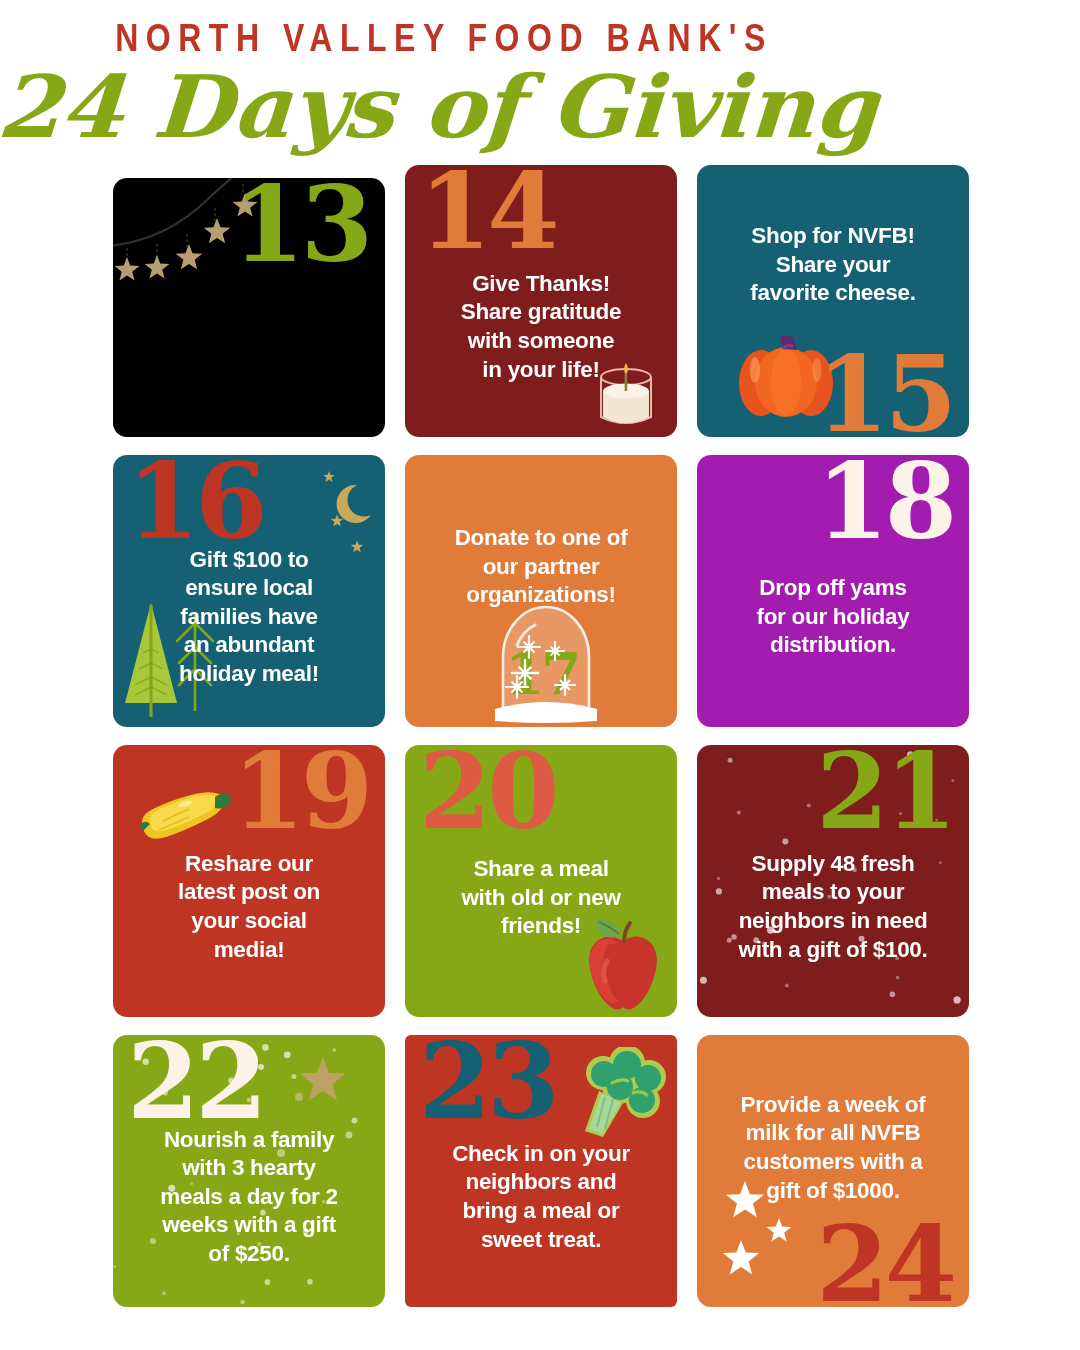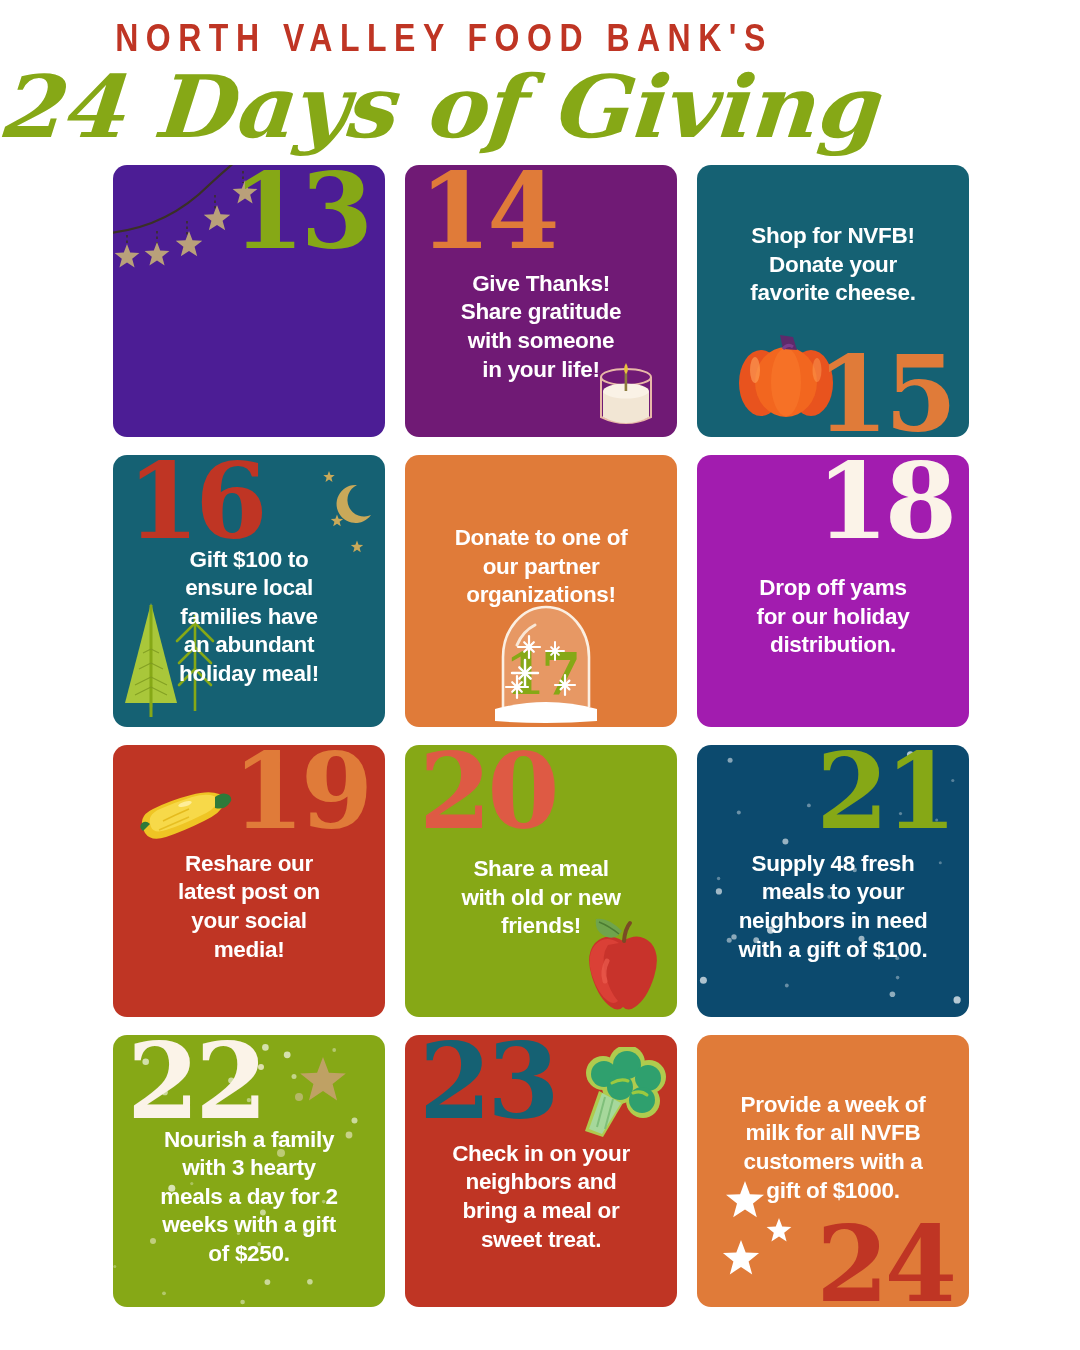--- a/index.html
+++ b/index.html
@@ -109,39 +109,39 @@
 </style>
 </head>
 <body>
 
 <div class="header">
   <div class="kicker">NORTH VALLEY FOOD BANK'S</div>
   <div class="script-title">24 Days of Giving</div>
 </div>
 
 <div class="grid">
-    <div class="card" style="background: #4c1d95;">
+    <div class="card" style="background: #000000; margin-top: 13px;">
       <div class="deco" style="left:-4px;top:0px;width:200px;height:120px;">
         <svg width="200" height="120" viewBox="0 0 200 120">
           <path d="M0 68 Q58 62 100 20 Q128 -6 150 -22" stroke="#3A3026" stroke-width="2.2" fill="none"></path>
           <path d="M18 70 L18 82" stroke="#3A3026" stroke-width="1.6" stroke-dasharray="2.5 3"></path>
           <path d="M48 66 L48 80" stroke="#3A3026" stroke-width="1.6" stroke-dasharray="2.5 3"></path>
           <path d="M78 56 L78 70" stroke="#3A3026" stroke-width="1.6" stroke-dasharray="2.5 3"></path>
           <path d="M106 30 L106 44" stroke="#3A3026" stroke-width="1.6" stroke-dasharray="2.5 3"></path>
           <path d="M134 6 L134 18" stroke="#3A3026" stroke-width="1.6" stroke-dasharray="2.5 3"></path>
           <path d="M18.0,79.0 L21.2,87.6 L30.4,88.0 L23.2,93.7 L25.6,102.5 L18.0,97.5 L10.4,102.5 L12.8,93.7 L5.6,88.0 L14.8,87.6 Z" fill="#BFA878" opacity="0.95"></path>
           <path d="M48.0,77.0 L51.2,85.6 L60.4,86.0 L53.2,91.7 L55.6,100.5 L48.0,95.5 L40.4,100.5 L42.8,91.7 L35.6,86.0 L44.8,85.6 Z" fill="#BFA878" opacity="0.95"></path>
           <path d="M80.0,66.0 L83.5,75.2 L93.3,75.7 L85.6,81.8 L88.2,91.3 L80.0,85.9 L71.8,91.3 L74.4,81.8 L66.7,75.7 L76.5,75.2 Z" fill="#BFA878" opacity="0.95"></path>
           <path d="M108.0,40.0 L111.5,49.2 L121.3,49.7 L113.6,55.8 L116.2,65.3 L108.0,59.9 L99.8,65.3 L102.4,55.8 L94.7,49.7 L104.5,49.2 Z" fill="#BFA878" opacity="0.95"></path>
           <path d="M136.0,15.0 L139.2,23.6 L148.4,24.0 L141.2,29.7 L143.6,38.5 L136.0,33.5 L128.4,38.5 L130.8,29.7 L123.6,24.0 L132.8,23.6 Z" fill="#BFA878" opacity="0.95"></path>
         </svg>
       </div>
       <div class="num n-tr sz-big" style="color: rgb(134, 168, 22);">13</div>
     </div>
-    <div class="card" style="background: #701a75;">
+    <div class="card" style="background: #7f1d1d;">
       <div class="deco" style="right:10px;bottom:4px;width:82px;height:78px;">
         <svg width="82" height="78" viewBox="0 0 82 78">
           <ellipse cx="41" cy="22" rx="25" ry="8" fill="none" stroke="#E8B9A8" stroke-width="2"></ellipse>
           <path d="M16 22 L16 62 Q41 74 66 62 L66 22" fill="none" stroke="#E8B9A8" stroke-width="2"></path>
           <path d="M18 36 Q41 46 64 36 L64 62 Q41 74 18 62 Z" fill="#F2E6D4"></path>
           <ellipse cx="41" cy="36" rx="23" ry="7.5" fill="#FAF2E6"></ellipse>
           <rect x="39.6" y="18" width="2.6" height="18" fill="#8C7B3E"></rect>
           <path d="M41 8 Q45 15 41 19 Q37 15 41 8Z" fill="#E9C33C"></path>
         </svg>
       </div>
@@ -159,21 +159,21 @@
           <ellipse cx="55" cy="57" rx="31" ry="35" fill="#F2661F"></ellipse>
           <ellipse cx="55" cy="57" rx="15" ry="34" fill="#FA7A2C" opacity="0.55"></ellipse>
           <ellipse cx="24" cy="45" rx="5" ry="13" fill="#FFA35C" opacity="0.6"></ellipse>
           <ellipse cx="86" cy="45" rx="4.5" ry="12" fill="#FFA35C" opacity="0.45"></ellipse>
           <path d="M52 24 L49 10 L62 12 L66 25" fill="#5E2A6B"></path>
           <path d="M52 24 Q57 18 62 22" stroke="#7C3C8C" stroke-width="3" fill="none"></path>
         </svg>
       </div>
       <div class="num n-br sz-big" style="color: rgb(224, 123, 57);">15</div>
       <div class="msg msg-up">Shop for NVFB!
-Donate your
+Share your
 favorite cheese.</div>
     </div>
     <div class="card" style="background: rgb(21, 97, 115);">
       <div class="deco" style="left:0;top:0;width:272px;height:272px;">
         <svg width="272" height="272" viewBox="0 0 272 272">
           <path d="M244 30 a19 19 0 1 0 14 30 a15 15 0 1 1 -14 -30Z" fill="#C9A959"></path>
           <path d="M216.0,16.0 L217.5,20.0 L221.7,20.1 L218.4,22.8 L219.5,26.9 L216.0,24.5 L212.5,26.9 L213.6,22.8 L210.3,20.1 L214.5,20.0 Z" fill="#C9A959" opacity="1"></path>
           <path d="M224.0,59.5 L225.6,63.8 L230.2,64.0 L226.6,66.8 L227.8,71.3 L224.0,68.7 L220.2,71.3 L221.4,66.8 L217.8,64.0 L222.4,63.8 Z" fill="#C9A959" opacity="1"></path>
           <path d="M244.0,85.5 L245.6,89.8 L250.2,90.0 L246.6,92.8 L247.8,97.3 L244.0,94.7 L240.2,97.3 L241.4,92.8 L237.8,90.0 L242.4,89.8 Z" fill="#C9A959" opacity="1"></path>
           <path d="M38 252 L38 200 M20 240 L38 226 L56 240 M22 222 L38 210 L54 222 M26 206 L38 197 L50 206" stroke="#86A816" stroke-width="2.4" fill="none" stroke-linecap="round"></path>
@@ -284,21 +284,21 @@
           <path d="M47 26 q1 -12 6 -18" stroke="#7A4A25" stroke-width="4" fill="none" stroke-linecap="round"></path>
           <path d="M45 16 q-14 -14 -26 -12 q-2 13 11 18 q9 3 15 -6Z" fill="#6FA44C"></path>
           <path d="M22 7 q10 4 20 12" stroke="#4C7C32" stroke-width="1.4" fill="none"></path>
         </svg>
       </div>
       <div class="num n-tl sz-big" style="color: rgb(222, 90, 68);">20</div>
       <div class="msg msg-down2">Share a meal
 with old or new
 friends!</div>
     </div>
-    <div class="card" style="background: #0c4a6e;">
+    <div class="card" style="background: #7f1d1d;">
       <div class="deco" style="left:0;top:0;width:272px;height:272px;">
         <svg width="272" height="272" viewBox="0 0 272 272">
           <circle cx="111.9" cy="60.4" r="1.9" fill="#ffffff" opacity="0.38"></circle>
           <circle cx="21.6" cy="133.5" r="1.7" fill="#ffffff" opacity="0.34"></circle>
           <circle cx="66.7" cy="198.5" r="1.8" fill="#ffffff" opacity="0.35"></circle>
           <circle cx="88.4" cy="96.6" r="3.0" fill="#ffffff" opacity="0.58"></circle>
           <circle cx="200.2" cy="213.2" r="1.9" fill="#ffffff" opacity="0.37"></circle>
           <circle cx="243.3" cy="117.7" r="1.5" fill="#ffffff" opacity="0.31"></circle>
           <circle cx="59.2" cy="195.2" r="2.9" fill="#ffffff" opacity="0.57"></circle>
           <circle cx="33.1" cy="15.3" r="2.5" fill="#ffffff" opacity="0.50"></circle>
@@ -361,21 +361,21 @@
           <circle cx="168" cy="118" r="4" fill="#F3EDD6" opacity="0.5"></circle>
         </svg>
       </div>
       <div class="num n-tl sz-big" style="color: rgb(251, 243, 232);">22</div>
       <div class="msg msg-down">Nourish a family
 with 3 hearty
 meals a day for 2
 weeks with a gift
 of $250.</div>
     </div>
-    <div class="card" style="background: rgb(191, 53, 36);">
+    <div class="card" style="background: rgb(191, 53, 36); border-radius: 6px;">
       <div class="deco" style="right:8px;top:12px;width:100px;height:100px;">
         <svg width="100" height="100" viewBox="0 0 100 100">
           <g fill="#AFCB4E">
             <circle cx="34" cy="26" r="17"></circle>
             <circle cx="58" cy="16" r="18"></circle>
             <circle cx="80" cy="30" r="17"></circle>
             <circle cx="74" cy="54" r="17"></circle>
             <circle cx="50" cy="40" r="17"></circle>
             <path d="M30 44 L16 84 L34 90 L54 56Z"></path>
           </g>

